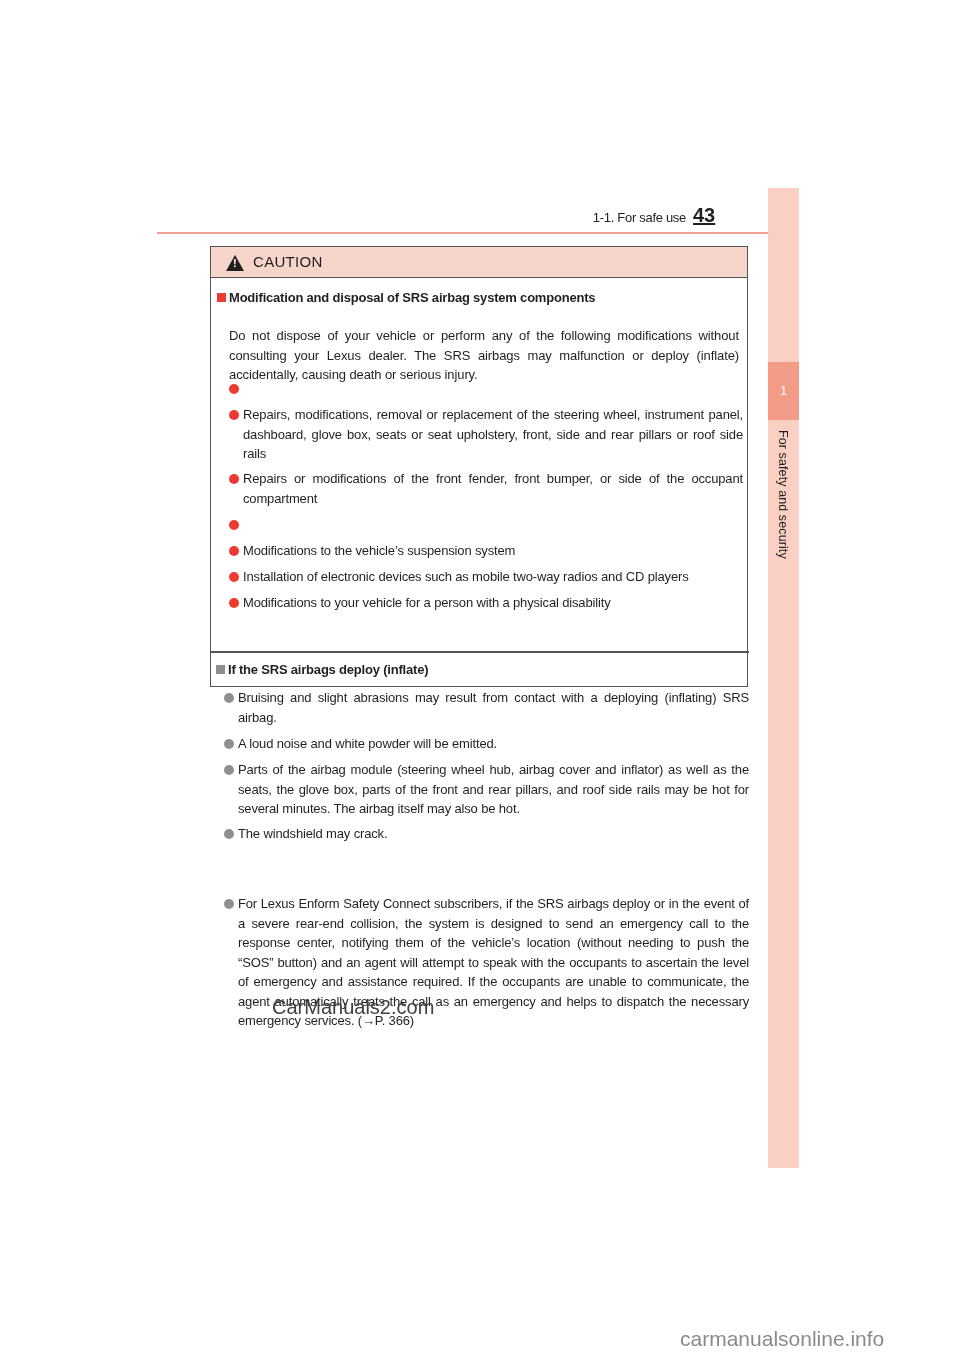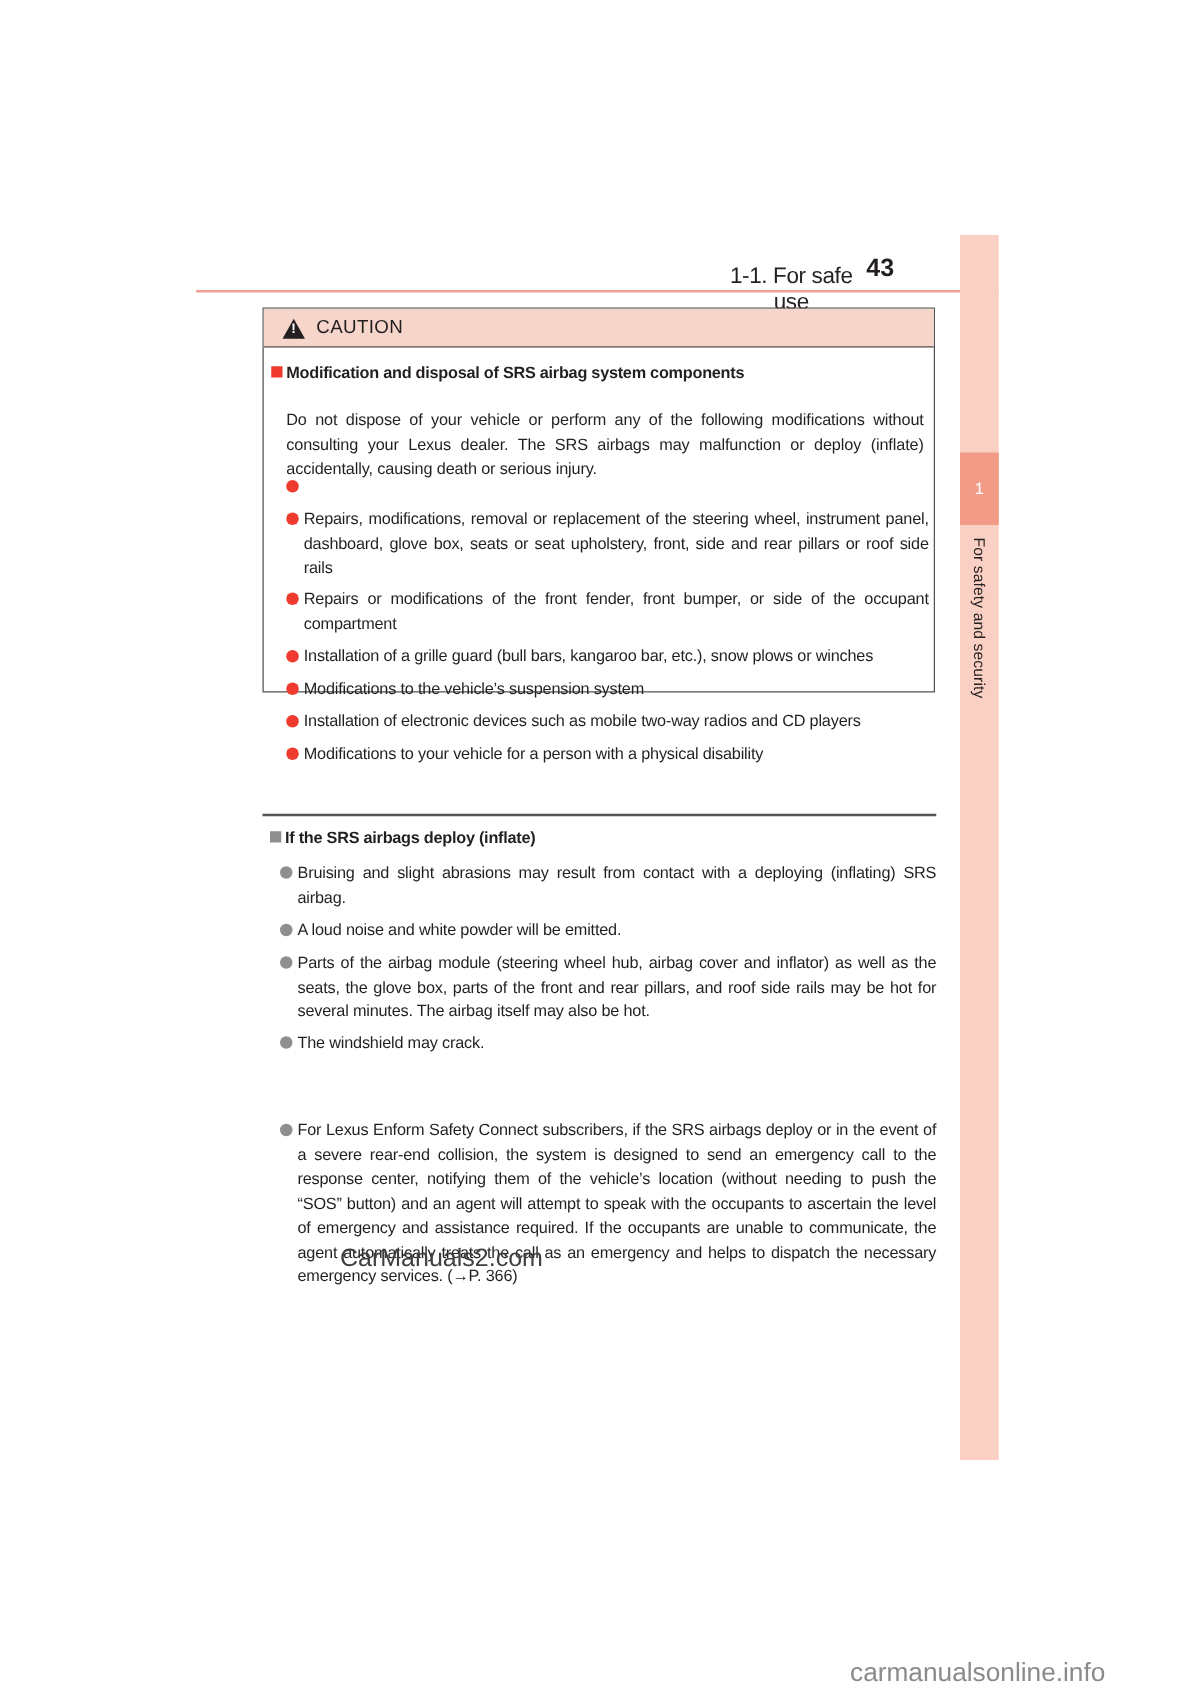--- a/index.html
+++ b/index.html
@@ -1,27 +1,27 @@
 <!DOCTYPE html>
 <html><head>
 <meta charset="utf-8">
 <style>
   html, body { margin:0; padding:0; }
   body {
     width:960px; height:1358px; position:relative; background:#ffffff;
     font-family:"Liberation Sans", sans-serif; color:#231f20; overflow:hidden;
   }
   .header-rule { position:absolute; left:157px; top:232px; width:642px; height:2px; background:#f0a090; }
-  .header-section { position:absolute; left:580px; top:210px; width:106px; text-align:center; font-size:18px; letter-spacing:-0.3px; }
-  .header-page { position:absolute; left:693px; top:204px; font-size:20px; font-weight:bold; }
+  .header-section { position:absolute; left:580px; top:210px; width:106px; text-align:right; font-size:13px; letter-spacing:-0.3px; }
+  .header-page { position:absolute; left:693px; top:204px; font-size:20px; font-weight:bold;text-decoration:underline; }
   .side-tab { position:absolute; left:768px; top:188px; width:31px; height:980px; background:#fbd0c4; }
   .side-tab-num { position:absolute; left:768px; top:362px; width:31px; height:58px; background:#f29c88; color:#fff; font-size:13px; text-align:center; line-height:58px; }
   .side-tab-label { position:absolute; left:776px; top:430px; writing-mode:vertical-rl; font-size:12.5px; color:#231f20; letter-spacing:0.1px; }
 
-  .caution-box { position:absolute; left:210px; top:246px; width:538px; height:308px; border:1.5px solid #555; box-sizing:border-box; }
+  .caution-box { position:absolute; left:210px; top:246px; width:538px; height:441px; border:1.5px solid #555; box-sizing:border-box; }
   .caution-head { height:30px; background:#f6d5ca; border-bottom:1.5px solid #555; position:relative; }
   .caution-icon { position:absolute; left:15px; top:8px; width:0; height:0; border-left:9px solid transparent; border-right:9px solid transparent; border-bottom:16px solid #231f20; }
   .caution-icon::after { content:"!"; position:absolute; left:-2px; top:2px; color:#fff; font-size:11px; font-weight:bold; }
   .caution-title { position:absolute; left:42px; top:6px; font-size:15px; letter-spacing:0.3px; }
 
   .sec-title { position:absolute; font-size:13px; font-weight:bold; letter-spacing:-0.2px; }
   .sq { display:inline-block; width:9px; height:9px; margin-right:3px; vertical-align:0px; }
   .sq-red { background:#ee3a2f; }
   .sq-gray { background:#8f8f8f; }
 
@@ -63,21 +63,21 @@
 <div class="bullet" style="left:243px; top:379px; width:500px;">
   <span class="dot dot-red"></span>
 </div>
 <div class="bullet" style="left:243px; top:405px; width:500px;">
   <span class="dot dot-red"></span><span>Repairs, modifications, removal or replacement of the steering wheel, instrument panel, dashboard, glove box, seats or seat upholstery, front, side and rear pillars or roof side rails</span>
 </div>
 <div class="bullet" style="left:243px; top:469px; width:500px;">
   <span class="dot dot-red"></span><span>Repairs or modifications of the front fender, front bumper, or side of the occupant compartment</span>
 </div>
 <div class="bullet" style="left:243px; top:515px; width:510px;">
-  <span class="dot dot-red"></span><span>Installation of a grille guard (bull bars, kangaroo bar, etc.), snow plows or winches</span>
+  <span class="dot dot-red"></span>
 </div>
 <div class="bullet" style="left:243px; top:541px; width:500px;">
   <span class="dot dot-red"></span><span>Modifications to the vehicle’s suspension system</span>
 </div>
 <div class="bullet" style="left:243px; top:567px; width:510px;">
   <span class="dot dot-red"></span><span>Installation of electronic devices such as mobile two-way radios and CD players</span>
 </div>
 <div class="bullet" style="left:243px; top:593px; width:500px;">
   <span class="dot dot-red"></span><span>Modifications to your vehicle for a person with a physical disability</span>
 </div>

